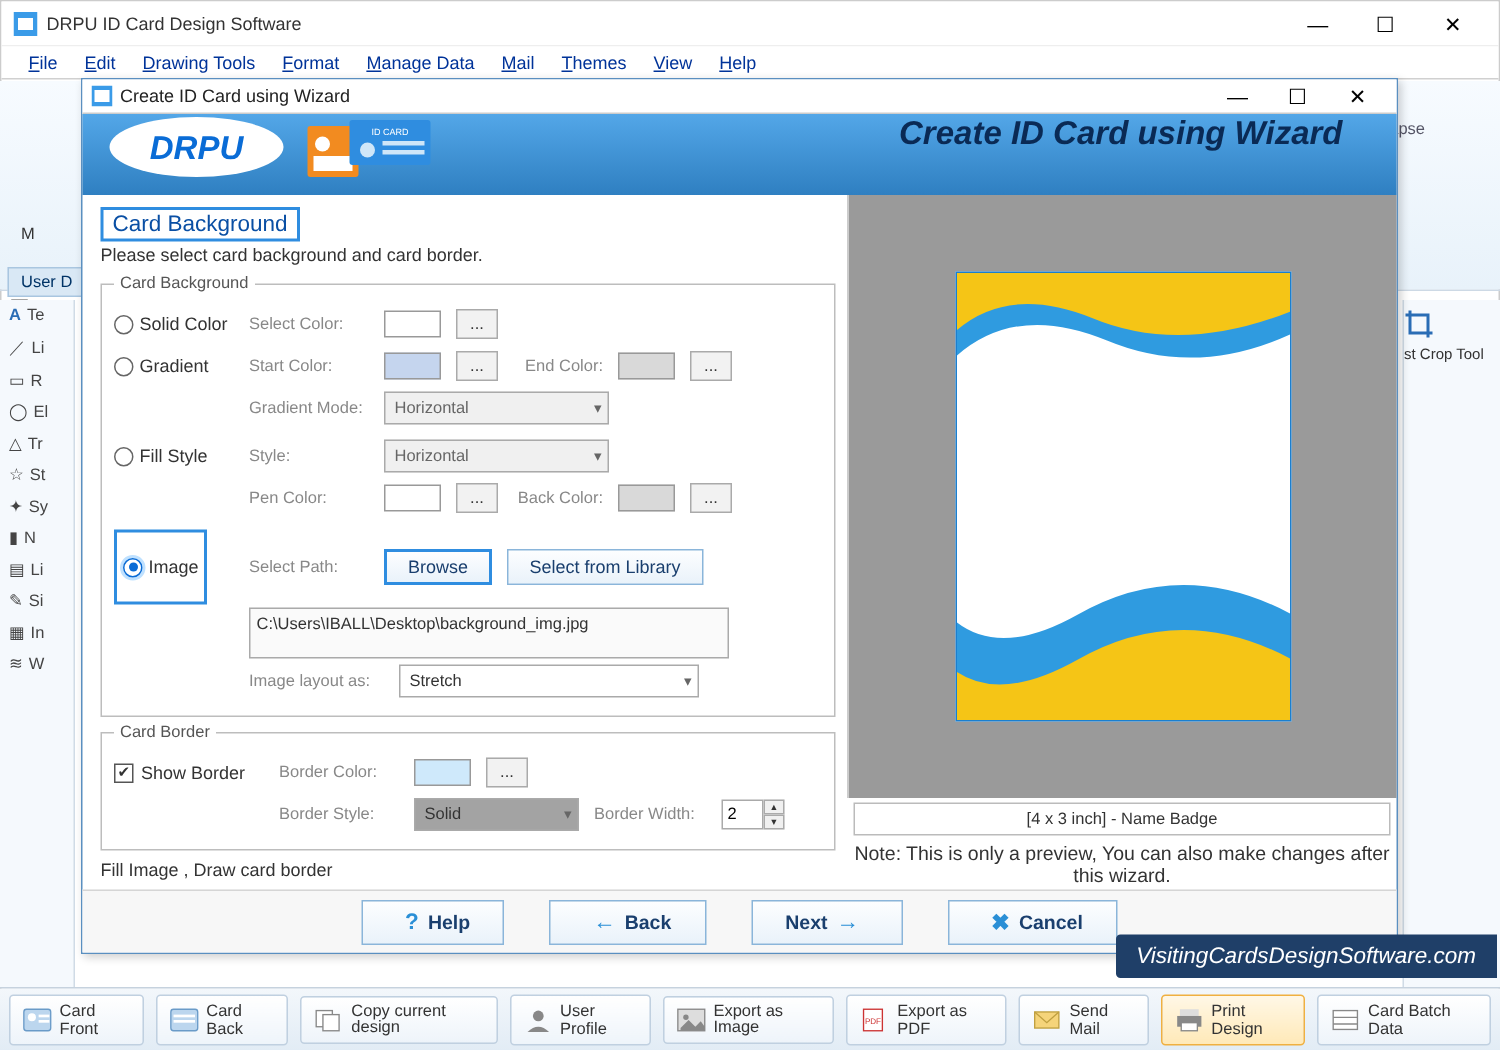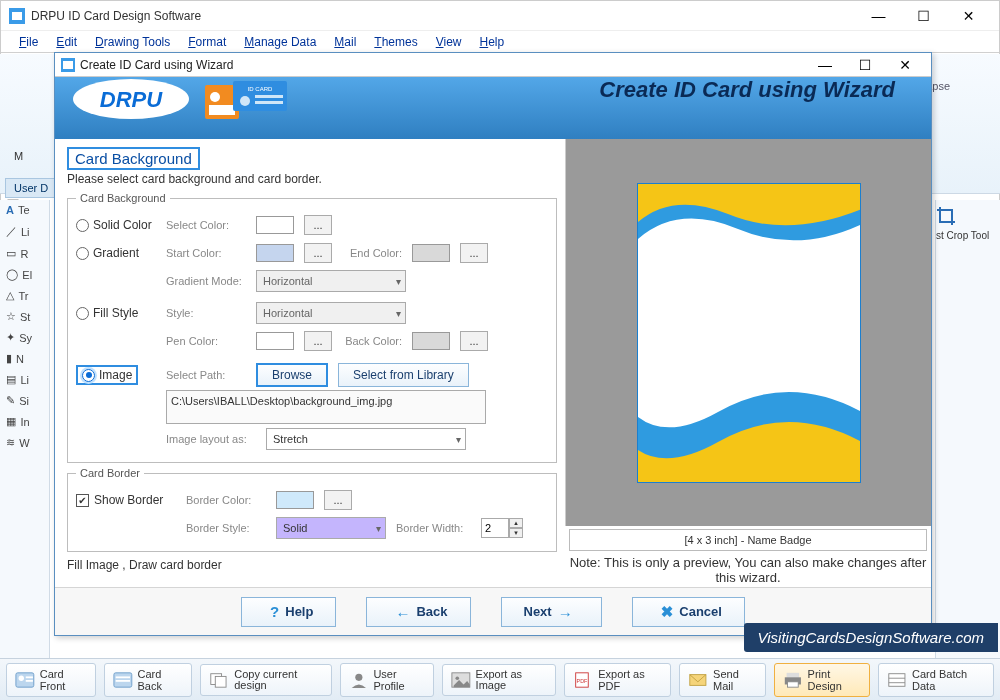--- a/index.html
+++ b/index.html
@@ -59,21 +59,21 @@
 .select::after { content: "▾"; position: absolute; right: 4px; color: #666; font-size: 10px; }
 .btn { height: 24px; border: 1px solid #8ab5da; background: linear-gradient(#fdfeff,#e9f2fa); padding: 0 14px; font-size: 12px; color: #1a3f6e; display:inline-flex;align-items:center;justify-content:center; }
 .btn.big { height: 30px; padding: 0 22px; font-weight: bold; font-size: 13px; }
 .textpath { width: 320px; height: 34px; border: 1px solid #aaa; background: #fafafa; font-size: 11px; padding: 4px; color: #333; resize:none; }
 
 .radio { width: 13px; height: 13px; border: 1px solid #666; border-radius: 50%; display:inline-flex;align-items:center;justify-content:center;}
 .radio.selected { border: 1px solid #0a6cd6; box-shadow: 0 0 0 2px #bfe1ff; }
 .radio.selected::after { content:""; width:6px;height:6px;border-radius:50%;background:#0a6cd6;}
 .checkbox { width:13px;height:13px;border:1px solid #555;display:inline-flex;align-items:center;justify-content:center;font-size:10px;}
 
-.image-radio-wrap { border: 2px solid #2f8de0; padding: 1px 4px; display:inline-flex;align-items:center;gap:4px;}
+.image-radio-wrap { border: 2px solid #2f8de0; padding: 16px 4px; display:inline-flex;align-items:center;gap:4px;}
 
 .hint { font-size: 12px; color: #333; margin-top: 6px; }
 
 .wizard-right { flex: 1; display: flex; flex-direction: column; }
 .preview-area { flex: 1; background: #9a9a9a; display: flex; align-items: center; justify-content: center; border-left:1px solid #ccc;}
 .card-preview { width: 224px; height: 300px; background: #fff; border: 1px solid #1b7fcf; position: relative; overflow: hidden; }
 .card-preview .wave-top { position:absolute; top:0; left:0; right:0; height:80px; }
 .card-preview .wave-bot { position:absolute; bottom:0; left:0; right:0; height:110px; }
 .preview-caption { height: 22px; border: 1px solid #bbb; margin: 3px 4px 0; font-size: 11px; text-align: center; line-height: 20px; color: #333; background:#fff;}
 .preview-note { font-size: 13px; color: #333; text-align: center; padding: 4px 4px 2px; }
@@ -313,21 +313,21 @@
               <span class="checkbox">✔</span>
               <span>Show Border</span>
             </div>
           <span class="label-col">Border Color:</span>
           <span class="color-swatch" style="background:#cfe9fb;"></span>
           <span class="mini-btn">...</span>
         </div>
         <div class="row">
           <div style="width:100px;"></div>
           <span class="label-col">Border Style:</span>
-          <span class="select" style="width:110px;background:#c4b5fd;color:#333;">Solid</span>
+          <span class="select" style="width:110px;background:#a3a3a3;color:#333;">Solid</span>
           <span class="label-col" style="width:75px;">Border Width:</span>
           <span class="spinner">
               <input value="2" style="">
               <span class="arrows">
                 <span>▴</span>
                 <span>▾</span>
               </span>
             </span>
         </div>
       </fieldset>

